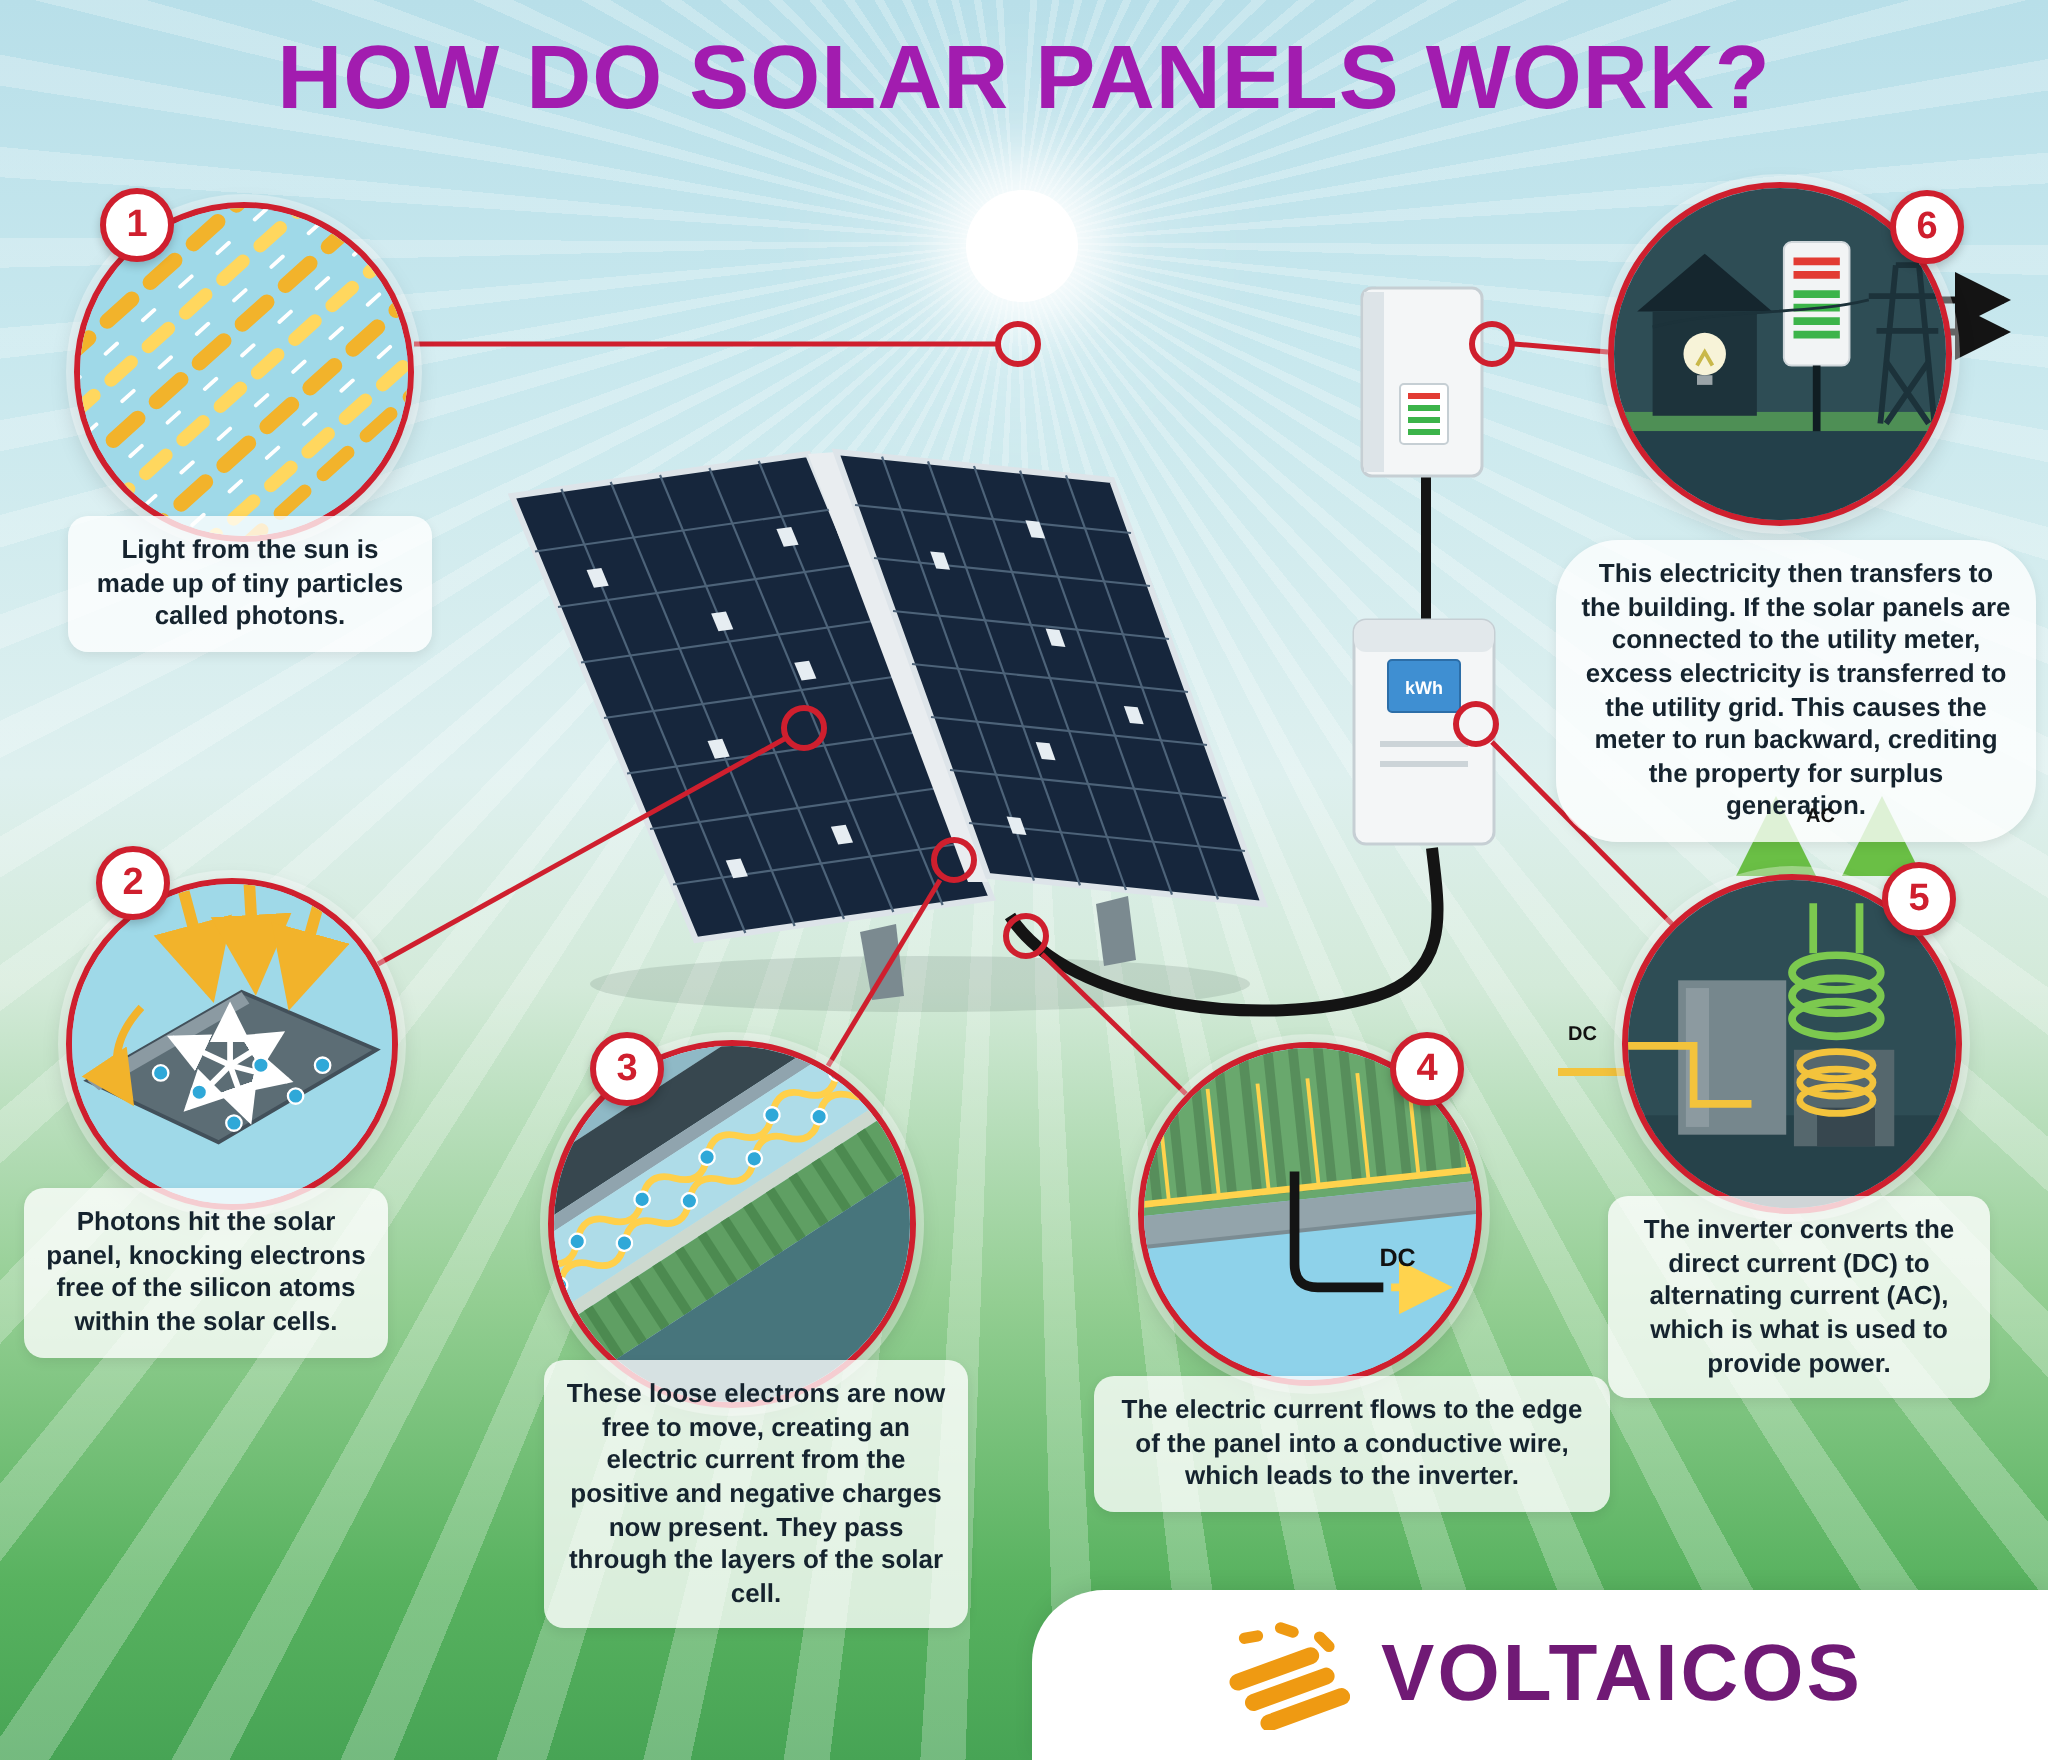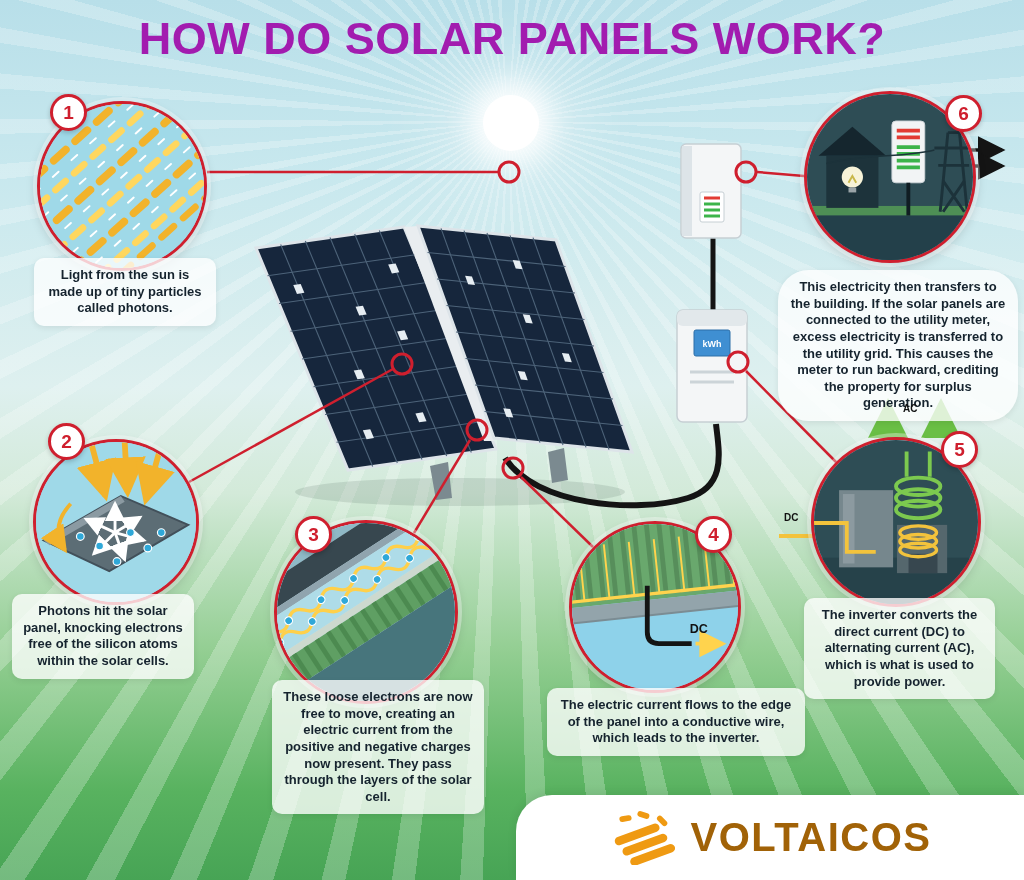--- a/index.html
+++ b/index.html
@@ -23,21 +23,21 @@
            border:3px solid #cf1f2e; color:#cf1f2e; font-weight:800; font-size:19px;
            display:flex; align-items:center; justify-content:center; z-index:4;
            box-shadow:0 2px 5px rgba(0,0,0,.2); }
   .caption { position:absolute; background:rgba(255,255,255,.78); border-radius:10px;
              padding:9px 10px; font-size:13px; line-height:1.28; font-weight:700;
              color:#15232e; text-align:center; z-index:3; box-shadow:0 2px 6px rgba(0,0,0,.08); }
   .small-label { position:absolute; z-index:4; font-size:10px; font-weight:800; color:#111; }
   .logo { position:absolute; right:0; bottom:0; left:516px; height:85px; background:#fff;
           border-top-left-radius:36px; display:flex; align-items:center; justify-content:center;
           gap:16px; z-index:5; box-shadow:0 -2px 10px rgba(0,0,0,.08); }
-  .brand-name { font-size:40px; font-weight:800; letter-spacing:1.5px; color:#a16207; }
+  .brand-name { font-size:40px; font-weight:800; letter-spacing:1.5px; color:#701a75; }
 </style>
 </head>
 <body>
 
 <div class="bg"></div>
 <div class="rays"></div>
 <div class="sun"></div>
 
 <h1 class="title">HOW DO SOLAR PANELS WORK?</h1>
 

